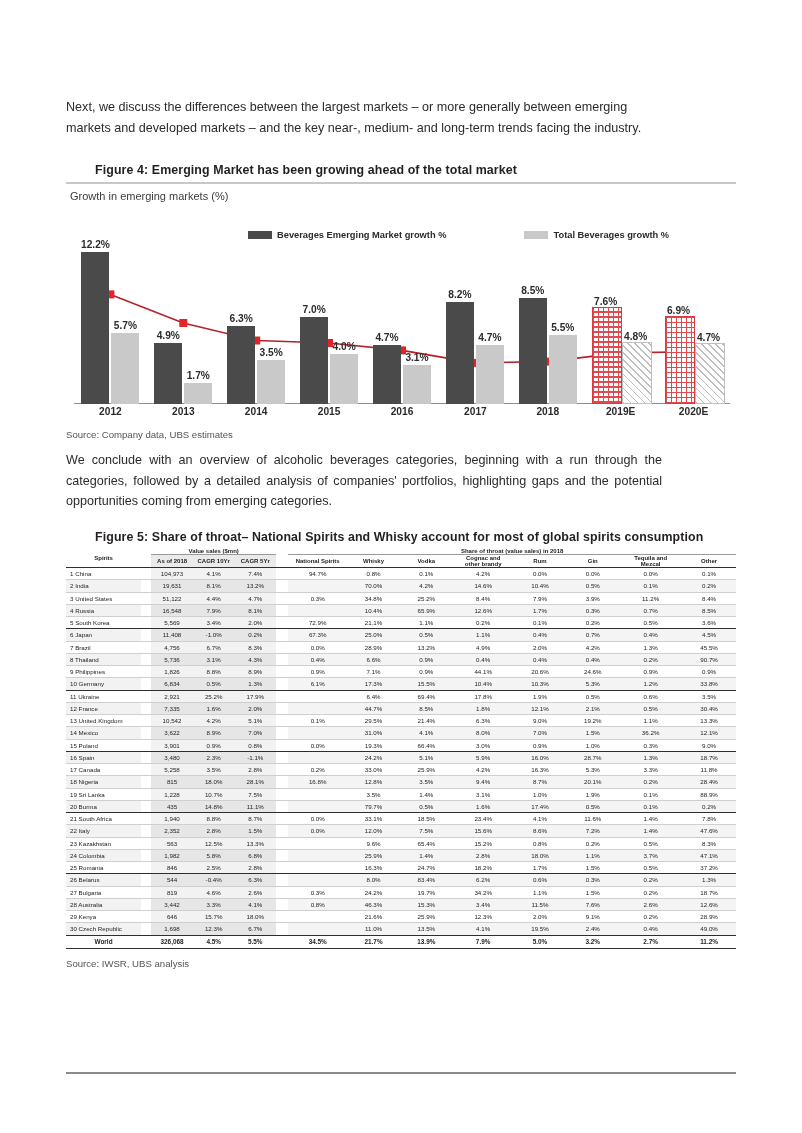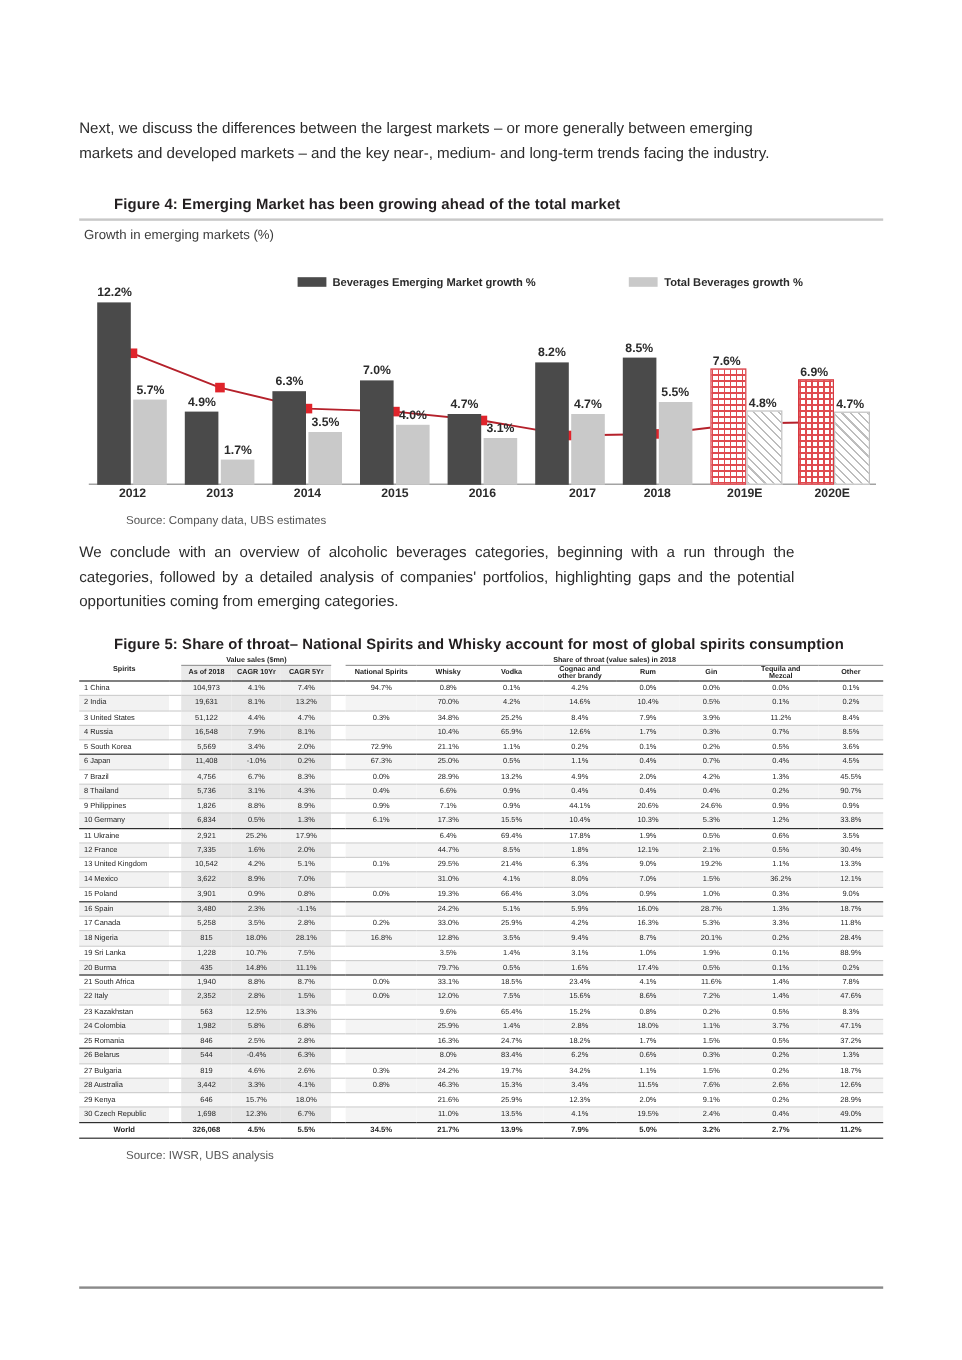--- a/index.html
+++ b/index.html
@@ -60,21 +60,21 @@
       repeating-linear-gradient(90deg, #e04a4f 0 1.5px, transparent 1.5px 5px);
     border:1px solid #d8383f;
   }
   .bar.grey-est{
     background:#ffffff;
     background-image:repeating-linear-gradient(45deg,#bdbdbd 0 1.2px,transparent 1.2px 5px);
     border:1px solid #c0c0c0;
   }
   .bar-lab{position:absolute;font-size:10.2px;color:#2b2b2b;text-align:center;white-space:nowrap;}
 
-  .src{font-size:9.6px;color:#555;margin-top:5px;margin-left:39px;}
+  .src{font-size:9.6px;color:#555;margin-top:5px;}
   #fig4-src{position:absolute;left:0;top:424px;}
   #fig5-src{position:absolute;left:0;top:953px;}
 
   
   #fig5{position:absolute;left:0;top:548px;width:670px;}
   table.sot{border-collapse:collapse;width:670px;font-size:6.0px;color:#232323;table-layout:fixed;}
   table.sot td,table.sot th{padding:0;}
   .hdr-top td{font-size:6.0px;font-weight:bold;text-align:center;padding-bottom:1px;color:#232323;}
   .hdr-sub td{font-size:6.0px;font-weight:bold;text-align:center;padding:2px 0 3px 0;color:#232323;}
 
@@ -144,21 +144,21 @@
               <rect x="550.7" y="144.9" width="8" height="8" fill="#e0242b"></rect>
               <rect x="623.6" y="143.7" width="8" height="8" fill="#e0242b"></rect>
             </svg>
           <div class="axis-line"></div>
           <div class="xlabels" id="xlabels">
               <div class="xlab" style="left: 8px; width: 72.8889px;">2012</div>
               <div class="xlab" style="left: 80.8889px; width: 72.8889px;">2013</div>
               <div class="xlab" style="left: 153.778px; width: 72.8889px;">2014</div>
               <div class="xlab" style="left: 226.667px; width: 72.8889px;">2015</div>
               <div class="xlab" style="left: 299.556px; width: 72.8889px;">2016</div>
-              <div class="xlab" style="left: 383px; width: 72.8889px;">2017</div>
+              <div class="xlab" style="left: 373px; width: 72.8889px;">2017</div>
               <div class="xlab" style="left: 445.333px; width: 72.8889px;">2018</div>
               <div class="xlab" style="left: 518.222px; width: 72.8889px;">2019E</div>
               <div class="xlab" style="left: 591.111px; width: 72.8889px;">2020E</div>
             </div>
         <div class="bar dark" style="left: 15.4444px; width: 28px; height: 152px;"></div>
             <div class="bar-lab" style="left: 9.44444px; width: 40px; bottom: 176px; text-align: center;">12.2%</div>
             <div class="bar grey" style="left: 45.4444px; width: 28px; height: 71.0164px;"></div>
             <div class="bar-lab" style="left: 39.4444px; width: 40px; bottom: 95.0164px;">5.7%</div>
             <div class="bar dark" style="left: 88.3333px; width: 28px; height: 61.0492px;"></div>
             <div class="bar-lab" style="left: 82.3333px; width: 40px; bottom: 85.0492px;">4.9%</div>

